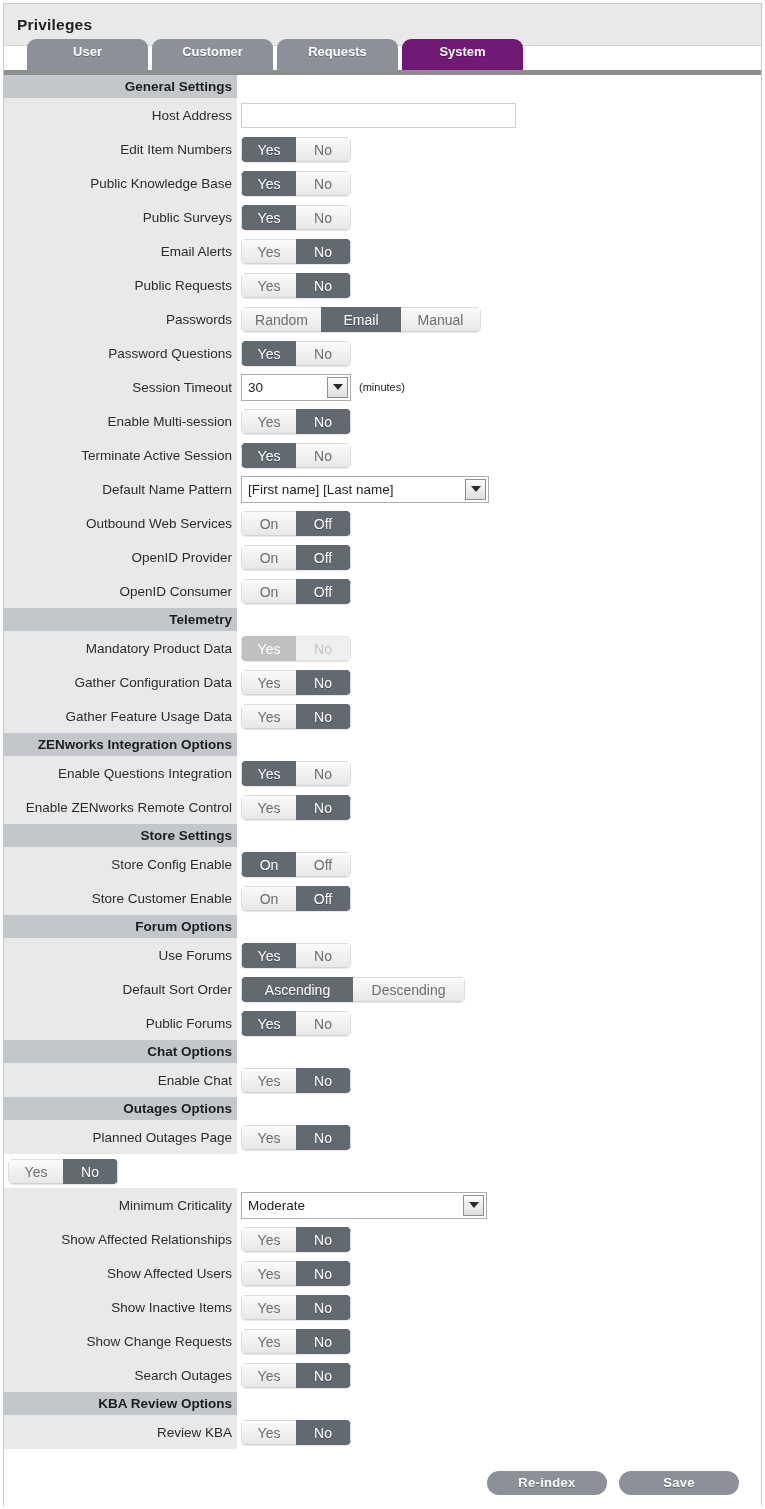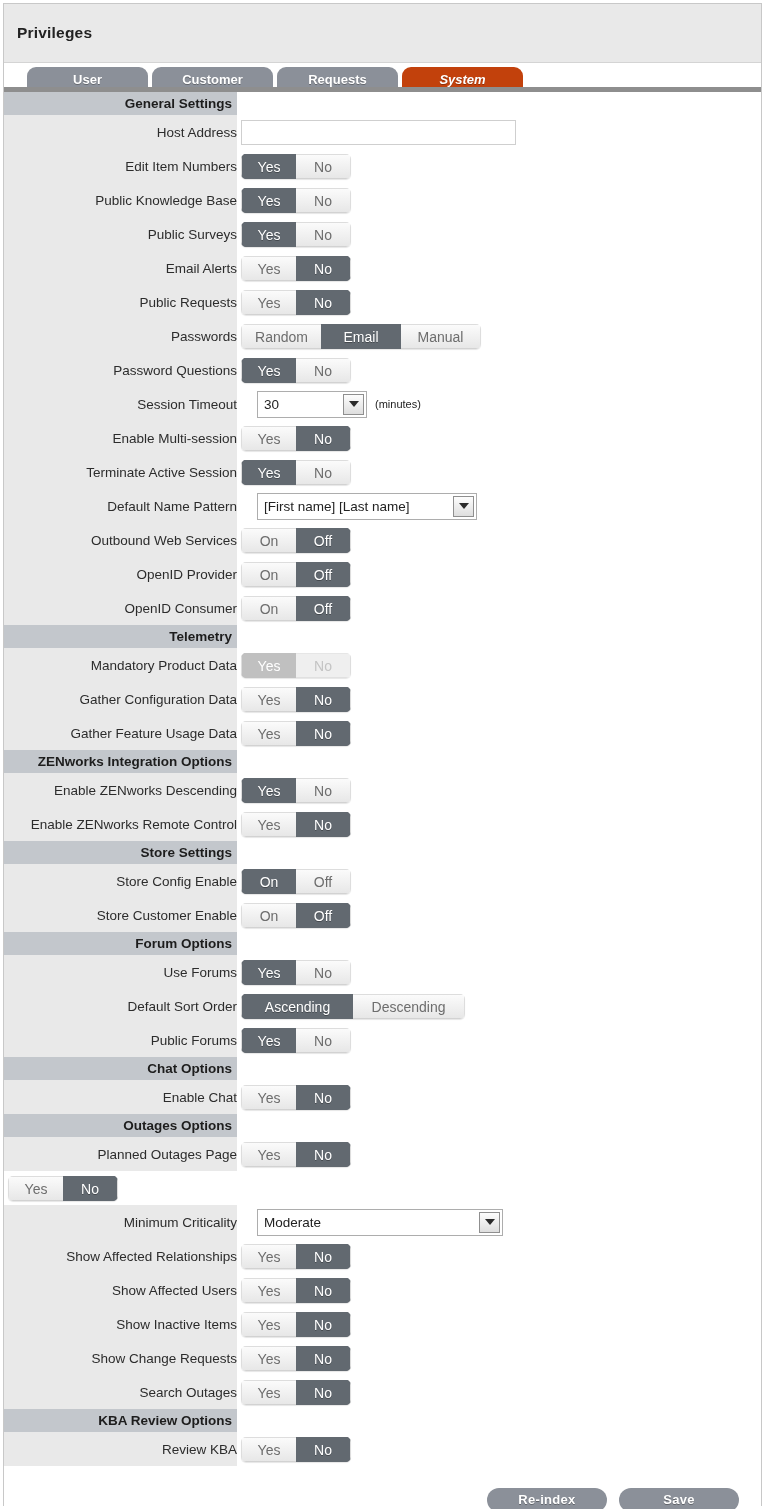--- a/index.html
+++ b/index.html
@@ -19,21 +19,21 @@
   }
   
   .page-frame {
     position: absolute;
     left: 3px; top: 3px;
     width: 759px; height: 1503px;
     border: 1px solid #c8c8c8;
     background: #ffffff;
   }
   .title-bar {
-    height: 59px;
+    height: 42px;
     background: #e9e9e9;
     border-bottom: 1px solid #d4d4d4;
     display: flex;
     align-items: center;
     padding-left: 13px;
   }
   .title-bar .page-title {
     font-size: 15.5px;
     font-weight: bold;
     color: #222222;
@@ -46,55 +46,56 @@
     background: #ffffff;
     padding-left: 23px;
   }
   .tabs {
     display: flex;
     align-items: flex-end;
     height: 29px;
     gap: 4px;
   }
   .tab {
-    height: 25px;
+    height: 36px;
     min-width: 121px;
     padding: 0 14px;
     background: #8b9099;
     color: #ffffff;
     font-size: 13px;
     font-weight: bold;
     text-align: center;
     line-height: 25px;
     border-radius: 9px 9px 0 0;
     cursor: pointer;
     text-shadow: 0 1px 0 rgba(0,0,0,.28);
     user-select: none;
   }
-  .tab.active { background: #c2410c; font-style: italic; }
+  .tab.active { background: #701a75; }
   .tab-rule {
     position: absolute;
     left: 0; right: 0; bottom: 0;
     height: 5px;
     background: #8e8e8e;
   }
   
   .form {
     position: relative;
     background: #ffffff;
   }
   .row {
     display: flex;
     align-items: center;
     min-height: 34px;
   }
   .row .label {
     width: 233px;
     flex: 0 0 233px;
     text-align: right;
+    padding-right: 5px;
     font-size: 13.5px;
     color: #2c2c2c;
     background: #e9e9e9;
     align-self: stretch;
     display: flex;
     align-items: center;
     justify-content: flex-end;
     white-space: nowrap;
   }
   .row .field {
@@ -175,21 +176,20 @@
   .toggle .seg.wider { min-width: 112px; }
   
   .select {
     display: inline-flex;
     align-items: stretch;
     height: 27px;
     border: 1px solid #adadad;
     background: #ffffff;
     cursor: pointer;
     user-select: none;
-    margin-left: 16px;
   }
   .select .value {
     display: flex;
     align-items: center;
     padding: 0 6px;
     font-size: 13.5px;
     color: #222;
     white-space: nowrap;
   }
   .select .arrow-btn {
@@ -203,21 +203,21 @@
     flex: 0 0 21px;
   }
   .select .arrow-btn .caret {
     width: 0; height: 0;
     border-left: 5px solid transparent;
     border-right: 5px solid transparent;
     border-top: 6px solid #2a2a2a;
   }
   .select.w-session { width: 110px; }
   .select.w-session .value { flex: 1 1 auto; }
-  .select.w-name { width: 220px; }
+  .select.w-name { width: 248px; }
   .select.w-name .value { flex: 1 1 auto; }
   .select.w-crit { width: 246px; }
   .select.w-crit .value { flex: 1 1 auto; }
   .suffix {
     margin-left: 8px;
     font-size: 11px;
     color: #222;
   }
   
   .footer {
@@ -438,21 +438,21 @@
               <div class="seg">Yes</div>
               <div class="seg on">No</div>
             </div>
           </div>
         </div>
         <div class="row section-row">
           <div class="label">ZENworks Integration Options</div>
           <div class="field"></div>
         </div>
         <div class="row">
-          <div class="label">Enable ZENworks Descending</div>
+          <div class="label">Enable Questions Integration</div>
           <div class="field">
             <div class="toggle">
               <div class="seg on">Yes</div>
               <div class="seg">No</div>
             </div>
           </div>
         </div>
         <div class="row">
           <div class="label">Enable ZENworks Remote Control</div>
           <div class="field">

